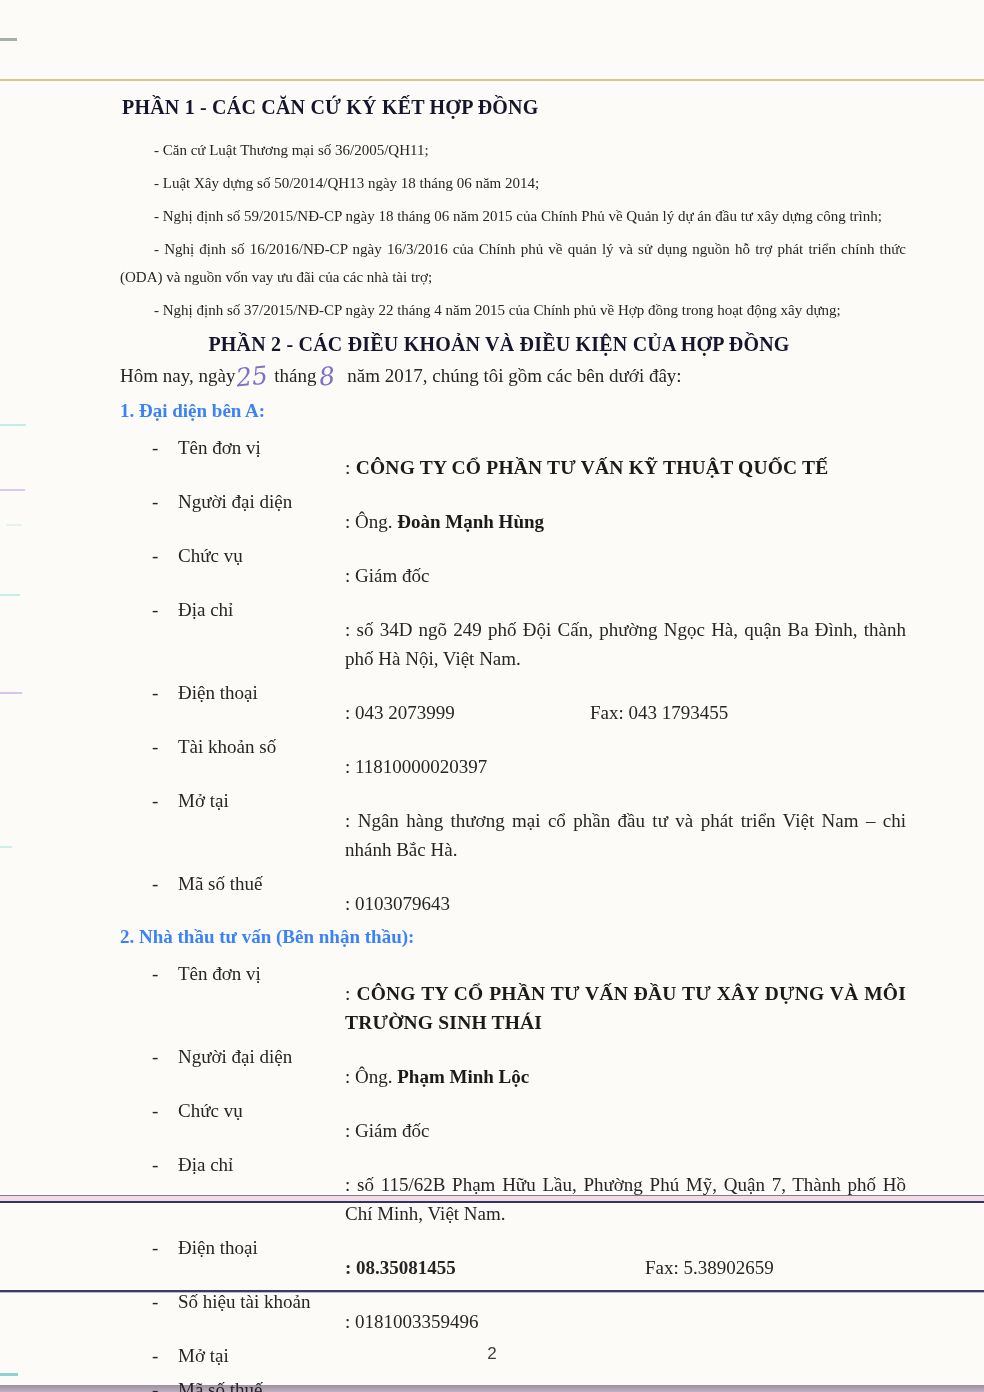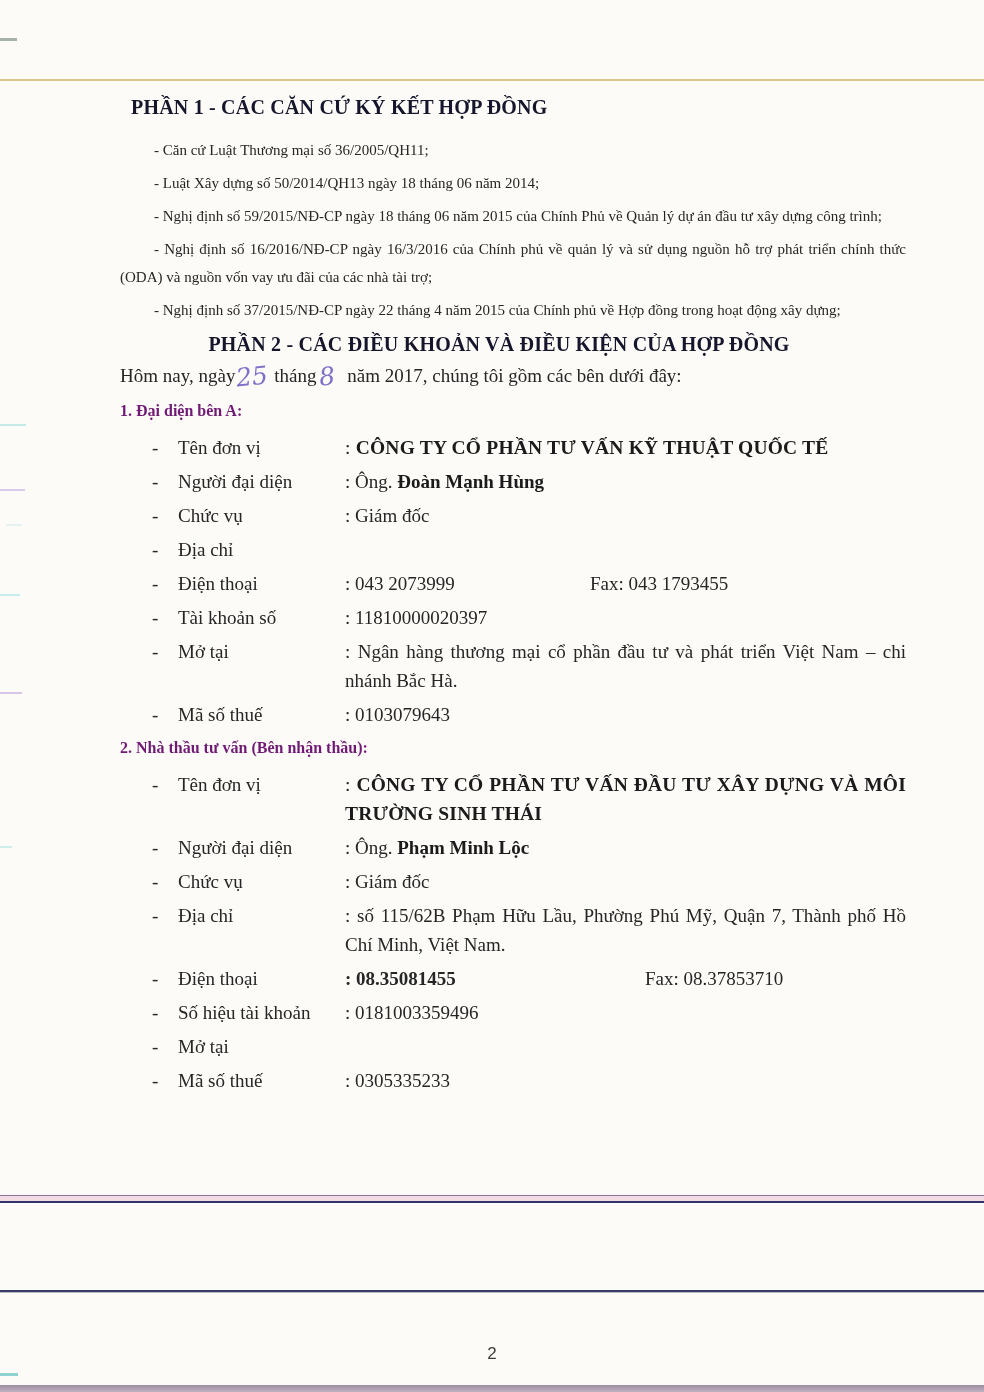--- a/index.html
+++ b/index.html
@@ -26,45 +26,45 @@
     position:absolute;left:0;top:1195px;width:984px;height:8px;box-sizing:border-box;
     background:#f3dbe3;border-top:1px solid #8a7795;border-bottom:2px solid #33336b;
   }
   .rule-navy{position:absolute;left:0;top:1290px;width:984px;height:2px;background:#3b3b69;box-shadow:0 1px 0 rgba(59,59,105,.35);}
   .bottom-band{position:absolute;left:0;bottom:0;width:984px;height:7px;background:linear-gradient(#9d8ea0,#bfb1c1);}
 
   
   .content{position:absolute;left:120px;top:92px;width:786px;}
   .part1-title{
     font-size:20px;font-weight:700;color:#15152b;letter-spacing:.2px;
-    margin:0 0 14px 11px;line-height:30px;
+    margin:0 0 14px 2px;line-height:30px;
   }
   .clause{
     font-size:15px;line-height:28px;margin:0 0 5px;
     text-align:justify;text-indent:34px;color:#262626;
   }
   .part2-title{
     font-size:20px;font-weight:700;color:#15152b;text-align:center;
     margin:2px 28px 2px 0;line-height:30px;letter-spacing:.2px;
   }
   .dateline{font-size:19px;line-height:30px;margin:0 0 6px;color:#262626;}
   .hand{
     display:inline-block;color:#7f6fc9;font-size:25px;line-height:20px;
     font-style:italic;transform:rotate(-6deg);position:relative;top:3px;
     margin:0 6px 0 1px;font-family:"DejaVu Serif",serif;
   }
   .hand.month{margin:0 12px 0 3px;}
   .oneside{font-size:19px;line-height:30px;margin:0 0 16px;color:#262626;}
-  .party-heading{font-size:16px;font-weight:700;color:#701a75;margin:0 0 8px;line-height:28px;}
+  .party-heading{font-size:19px;font-weight:700;color:#3b82f6;margin:0 0 8px;line-height:28px;}
   .party-heading.b{margin-top:0;}
 
   .row{display:flex;margin:0 0 5px;font-size:19px;line-height:29px;color:#262626;}
   .row .dash{width:26px;padding-left:32px;flex:0 0 auto;}
   .row .label{width:167px;flex:0 0 auto;}
-  .row .value{flex:1 1 auto;text-align:justify;}
+  .row .value{flex:1 1 auto;text-align:justify;margin-top:20px;}
   .row .value .vbold{font-weight:700;color:#1b1b1b;}
   .row.name-row .value{font-size:19.5px;letter-spacing:.2px;}
   .phone{display:inline-block;}
   .phone.wa{width:245px;}
   .phone.wb{width:300px;font-weight:bold;}
   .fax{display:inline-block;}
 
   .page-num{
     position:absolute;left:0;top:1344px;width:984px;text-align:center;
     font-family:"Liberation Sans","DejaVu Sans",sans-serif;
@@ -117,20 +117,21 @@
       <span class="value"><span>: Ông. </span><span class="vbold">Đoàn Mạnh Hùng</span></span>
     </div>
     <div class="row">
       <span class="dash">-</span>
       <span class="label">Chức vụ</span>
       <span class="value">: Giám đốc</span>
     </div>
     <div class="row">
       <span class="dash">-</span>
       <span class="label">Địa chỉ</span>
+      <span class="value">: số 34D ngõ 249 phố Đội Cấn, phường Ngọc Hà, quận Ba Đình, thành phố Hà Nội, Việt Nam.</span>
     </div>
     <div class="row">
       <span class="dash">-</span>
       <span class="label">Điện thoại</span>
       <span class="value"><span class="phone wa">: 043 2073999</span><span class="fax">Fax: 043 1793455</span></span>
     </div>
     <div class="row">
       <span class="dash">-</span>
       <span class="label">Tài khoản số</span>
       <span class="value">: 11810000020397</span>
@@ -164,21 +165,21 @@
       <span class="value">: Giám đốc</span>
     </div>
     <div class="row">
       <span class="dash">-</span>
       <span class="label">Địa chỉ</span>
       <span class="value">: số 115/62B Phạm Hữu Lầu, Phường Phú Mỹ, Quận 7, Thành phố Hồ Chí Minh, Việt Nam.</span>
     </div>
     <div class="row">
       <span class="dash">-</span>
       <span class="label">Điện thoại</span>
-      <span class="value"><span class="phone wb">: 08.35081455</span><span class="fax">Fax: 08.37853710</span></span>
+      <span class="value"><span class="phone wb">: 08.35081455</span><span class="fax">Fax: 5.38902659</span></span>
     </div>
     <div class="row">
       <span class="dash">-</span>
       <span class="label">Số hiệu tài khoản</span>
       <span class="value">: 0181003359496</span>
     </div>
     <div class="row">
       <span class="dash">-</span>
       <span class="label">Mở tại</span>
     </div>

